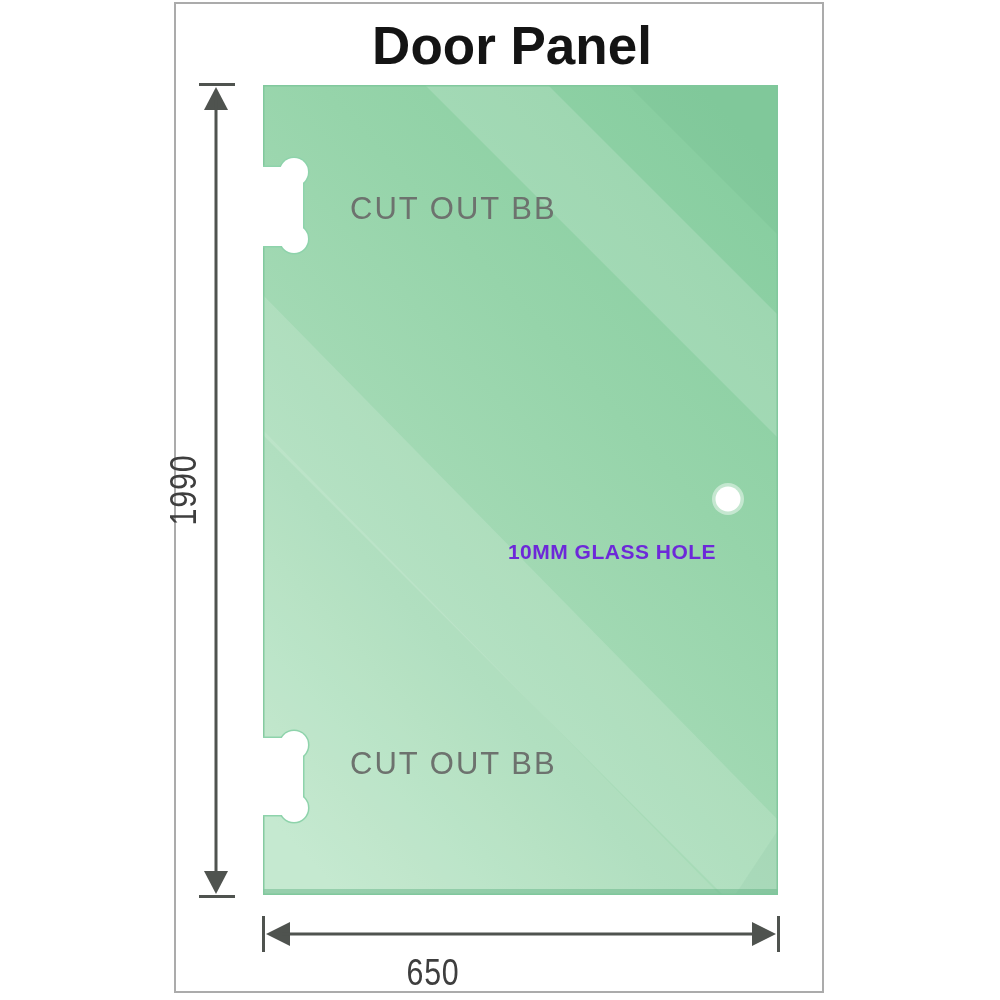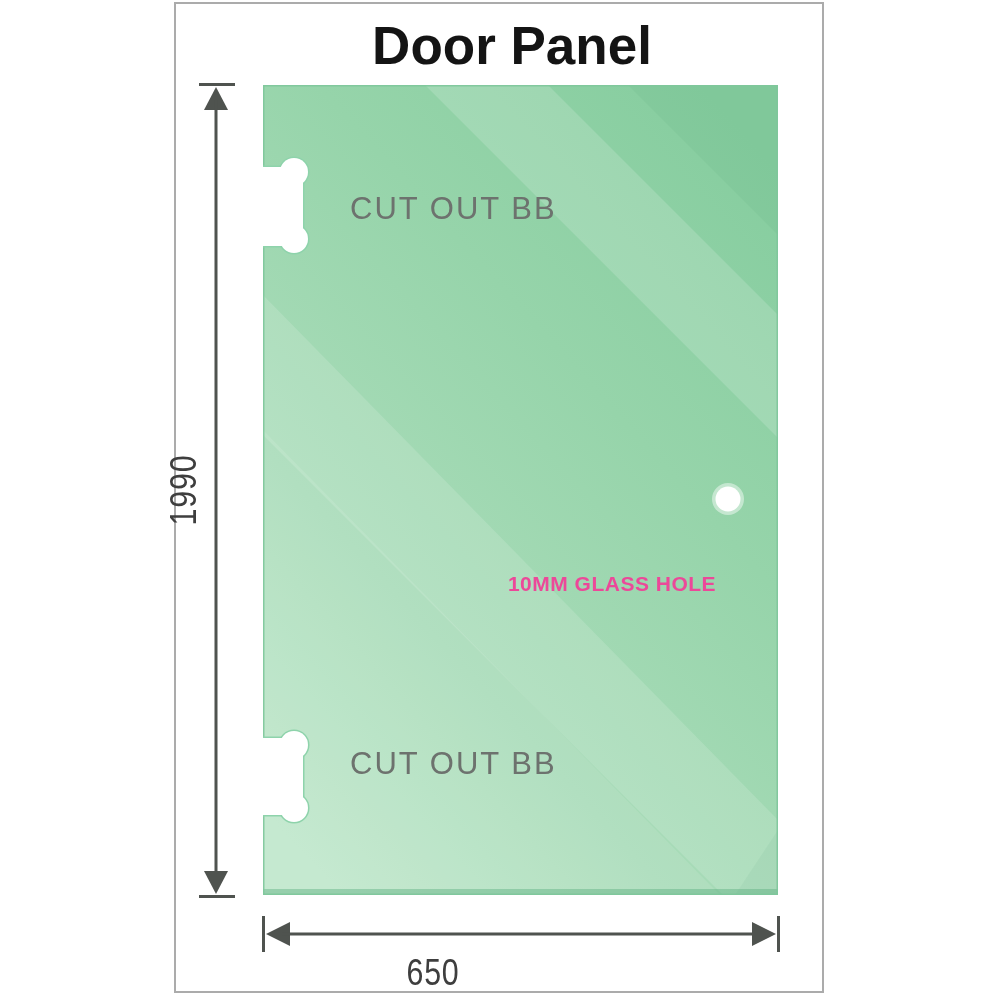--- a/index.html
+++ b/index.html
@@ -18,21 +18,21 @@
     font-size:53px;font-weight:bold;color:#141414;letter-spacing:0px;
   }
   .cutout-label{
     left:350px;font-size:31px;color:#6d726e;letter-spacing:2px;
     font-weight:400;line-height:34px;text-align:right;
   }
   .cutout-label.top{top:192px;}
   .cutout-label.bottom{top:747px;}
   .hole-label{
     left:502px;top:540px;width:220px;text-align:center;
-    font-size:21px;font-weight:bold;color:#ec4899;letter-spacing:0.5px;margin-top:32px;
+    font-size:21px;font-weight:bold;color:#6d28d9;letter-spacing:0.5px;
   }
   .dim-value{
     font-size:37px;color:#3e3e3e;letter-spacing:1px;line-height:38px;
     text-align:center;
   }
   .dim-height{
     left:134px;top:471px;width:100px;height:38px;
     transform:rotate(-90deg) scaleX(0.82);
   }
   .dim-width{

